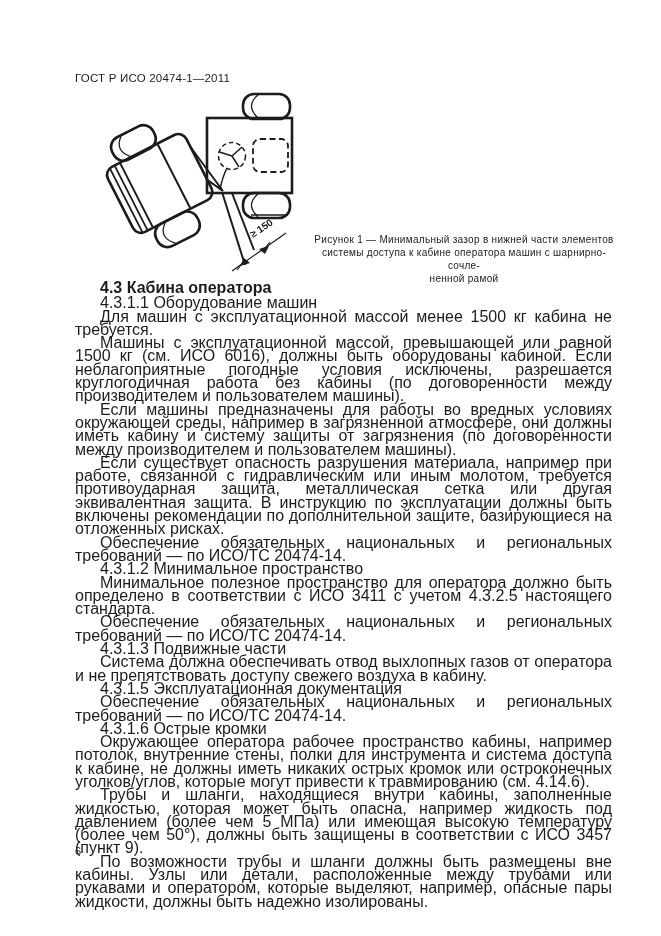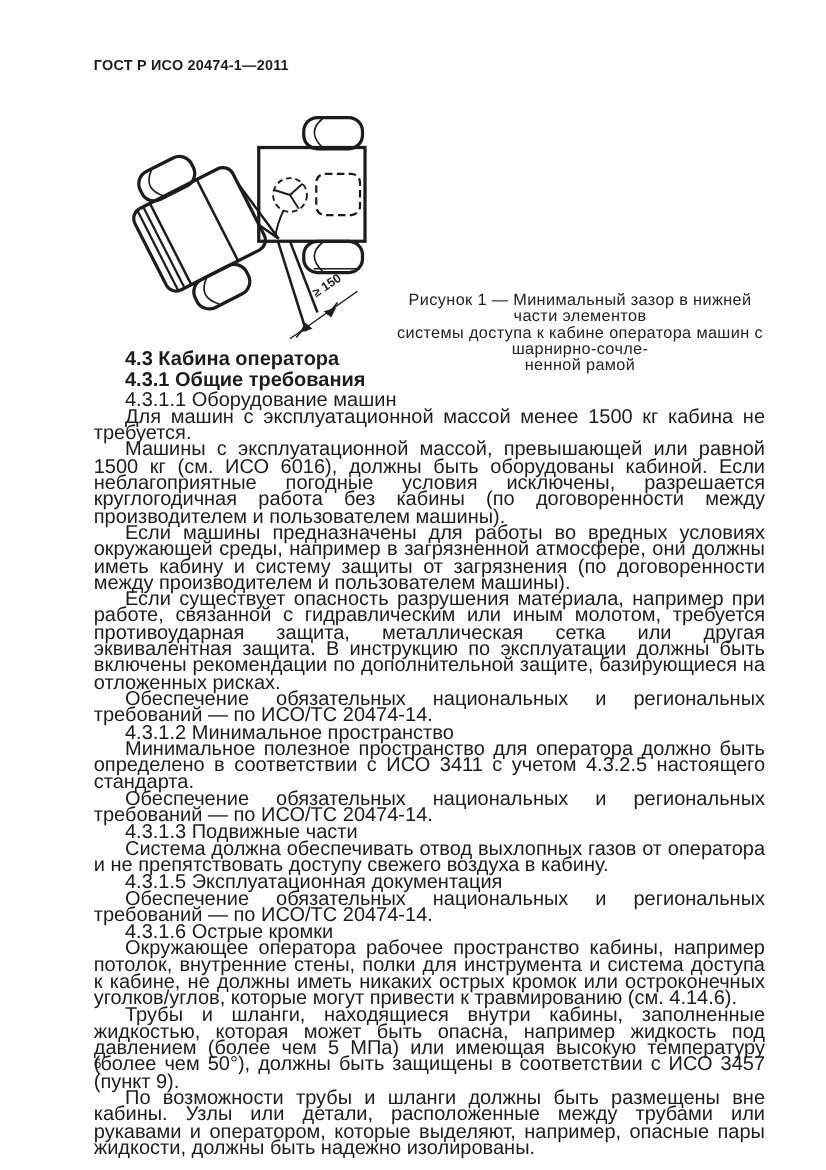--- a/index.html
+++ b/index.html
@@ -6,28 +6,28 @@
   .page{
     position:relative;
     width:661px;height:936px;
     background:#ffffff;
     font-family:"Liberation Sans", sans-serif;
     color:#1c1c1c;
     overflow:hidden;
     margin:0 auto;
   }
   .doc-header{
-    position:absolute;top:47px;left:75px;
-    font-size:11.5px;font-weight:700;letter-spacing:.2px;text-align:right;
+    position:absolute;top:72px;left:75px;
+    font-size:11.5px;font-weight:400;letter-spacing:.2px;text-align:right;
   }
   .figure-wrap{position:absolute;top:92px;left:96px;width:235px;height:196px;}
   .figure-wrap svg{display:block;}
   .figure-caption{
     position:absolute;top:233px;left:314px;width:300px;
-    font-size:13px;line-height:13px;text-align:center;
+    font-size:10px;line-height:13px;text-align:center;
     letter-spacing:.3px;color:#222;
   }
   .doc-body{
     position:absolute;top:277px;left:75px;width:537px;
     font-size:16px;line-height:13.3px;
     text-align:justify;
   }
   .block{text-indent:25px;}
   .block.heading{font-weight:700;margin:4px 0 2px 0;}
   .page-number{
@@ -83,21 +83,20 @@
   </div>
 
   <div class="figure-caption">
     <div>Рисунок 1 — Минимальный зазор в нижней части элементов</div>
     <div>системы доступа к кабине оператора машин с шарнирно-сочле-</div>
     <div>ненной рамой</div>
   </div>
 
   <div class="doc-body">
       <div class="block heading">4.3 Кабина оператора</div>
-      <div class="block heading">4.3.1 Общие требования</div>
       <div class="block paragraph">4.3.1.1 Оборудование машин</div>
       <div class="block paragraph">Для машин с эксплуатационной массой менее 1500 кг кабина не требуется.</div>
       <div class="block paragraph">Машины с эксплуатационной массой, превышающей или равной 1500 кг (см. ИСО 6016), должны быть оборудованы кабиной. Если неблагоприятные погодные условия исключены, разрешается круглогодичная работа без кабины (по договоренности между производителем и пользователем машины).</div>
       <div class="block paragraph">Если машины предназначены для работы во вредных условиях окружающей среды, например в загрязненной атмосфере, они должны иметь кабину и систему защиты от загрязнения (по договоренности между производителем и пользователем машины).</div>
       <div class="block paragraph">Если существует опасность разрушения материала, например при работе, связанной с гидравлическим или иным молотом, требуется противоударная защита, металлическая сетка или другая эквивалентная защита. В инструкцию по эксплуатации должны быть включены рекомендации по дополнительной защите, базирующиеся на отложенных рисках.</div>
       <div class="block paragraph">Обеспечение обязательных национальных и региональных требований — по ИСО/ТС 20474-14.</div>
       <div class="block paragraph">4.3.1.2 Минимальное пространство</div>
       <div class="block paragraph">Минимальное полезное пространство для оператора должно быть определено в соответствии с ИСО 3411 с учетом 4.3.2.5 настоящего стандарта.</div>
       <div class="block paragraph">Обеспечение обязательных национальных и региональных требований — по ИСО/ТС 20474-14.</div>
       <div class="block paragraph">4.3.1.3 Подвижные части</div>

